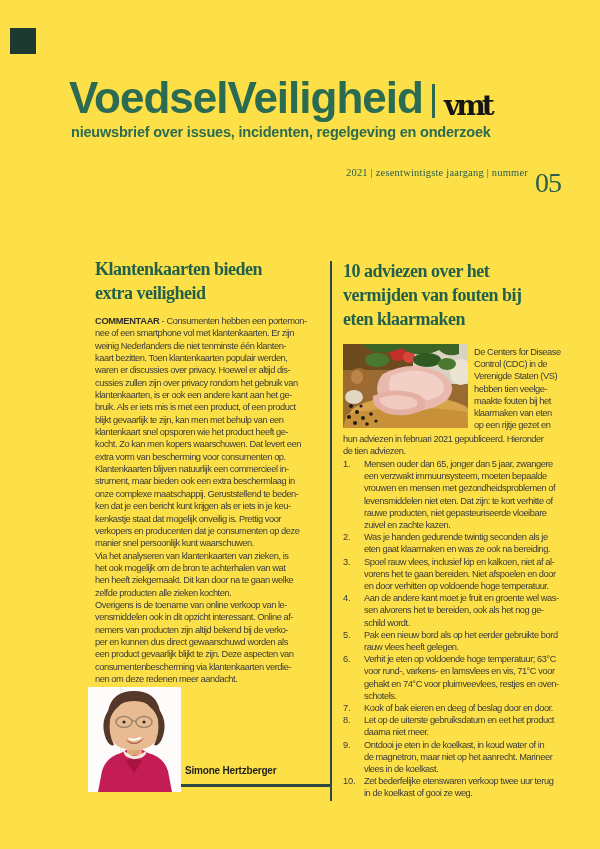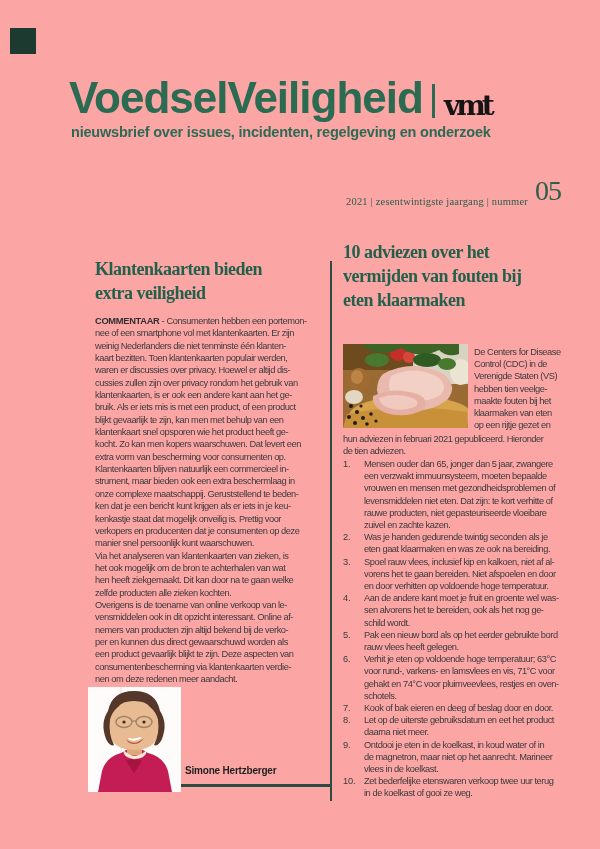--- a/index.html
+++ b/index.html
@@ -1,41 +1,41 @@
 <!DOCTYPE html>
 <html><head>
 <meta charset="utf-8">
 <style>
   html,body{margin:0;padding:0;background:#ffffff;}
-  .page{position:relative;width:600px;height:849px;background:#fca5a5;overflow:hidden;
+  .page{position:relative;width:600px;height:849px;background:#fde047;overflow:hidden;
         font-family:"Liberation Sans",sans-serif;color:#3b3b3b;}
 
   
   .corner-square{position:absolute;left:10px;top:28px;width:26px;height:26px;background:#1c3a30;}
   .brand-row{position:absolute;left:69px;top:76px;display:flex;align-items:flex-end;}
   .brand-title{font-family:"Liberation Sans",sans-serif;font-weight:bold;font-size:44px;
                letter-spacing:-1px;color:#2b6b52;line-height:1;}
   .brand-pipe{width:3px;height:34px;background:#2b6b52;margin:0 9px 2px 9px;}
   .brand-logo{font-family:"DejaVu Serif",serif;font-weight:bold;font-size:28px;
               letter-spacing:-4px;color:#151515;line-height:1;padding-right:4px;}
   .tagline{position:absolute;left:71px;top:124px;width:500px;font-weight:bold;font-size:14.5px;
            letter-spacing:-0.2px;color:#2b6b52;}
 
-  .issue-line{position:absolute;right:39px;top:175px;display:flex;align-items:flex-end;
+  .issue-line{position:absolute;right:39px;top:167px;display:flex;align-items:flex-start;
               font-family:"Liberation Serif",serif;color:#2a5f4b;}
   .issue-text{font-size:10.5px;letter-spacing:0.2px;}
   .issue-number{font-size:28px;margin-left:7px;letter-spacing:-1px;}
 
   
   .divider{position:absolute;left:330px;top:261px;width:2px;height:540px;background:#2d4b41;}
 
   .headline{position:absolute;font-family:"Liberation Serif",serif;font-weight:bold;
             font-size:18px;line-height:24px;letter-spacing:-0.5px;color:#21604a;}
   .headline-left{left:95px;top:257px;width:225px;}
-  .headline-right{left:343px;top:240px;width:225px;}
+  .headline-right{left:343px;top:259px;width:225px;}
 
   .bodytext{font-size:9.3px;line-height:12.35px;letter-spacing:-0.45px;color:#3b3b3b;}
   .bodytext > div, .t-line{white-space:nowrap;}
   .kicker{font-weight:bold;letter-spacing:-0.3px;color:#2f2f2f;}
 
   .left-body{position:absolute;left:95px;top:315px;width:218px;}
 
   .intro-side{position:absolute;left:474px;top:346px;width:90px;}
   .intro-side > div{line-height:12.2px;}
   .intro-full{position:absolute;left:343px;top:433px;width:220px;}

